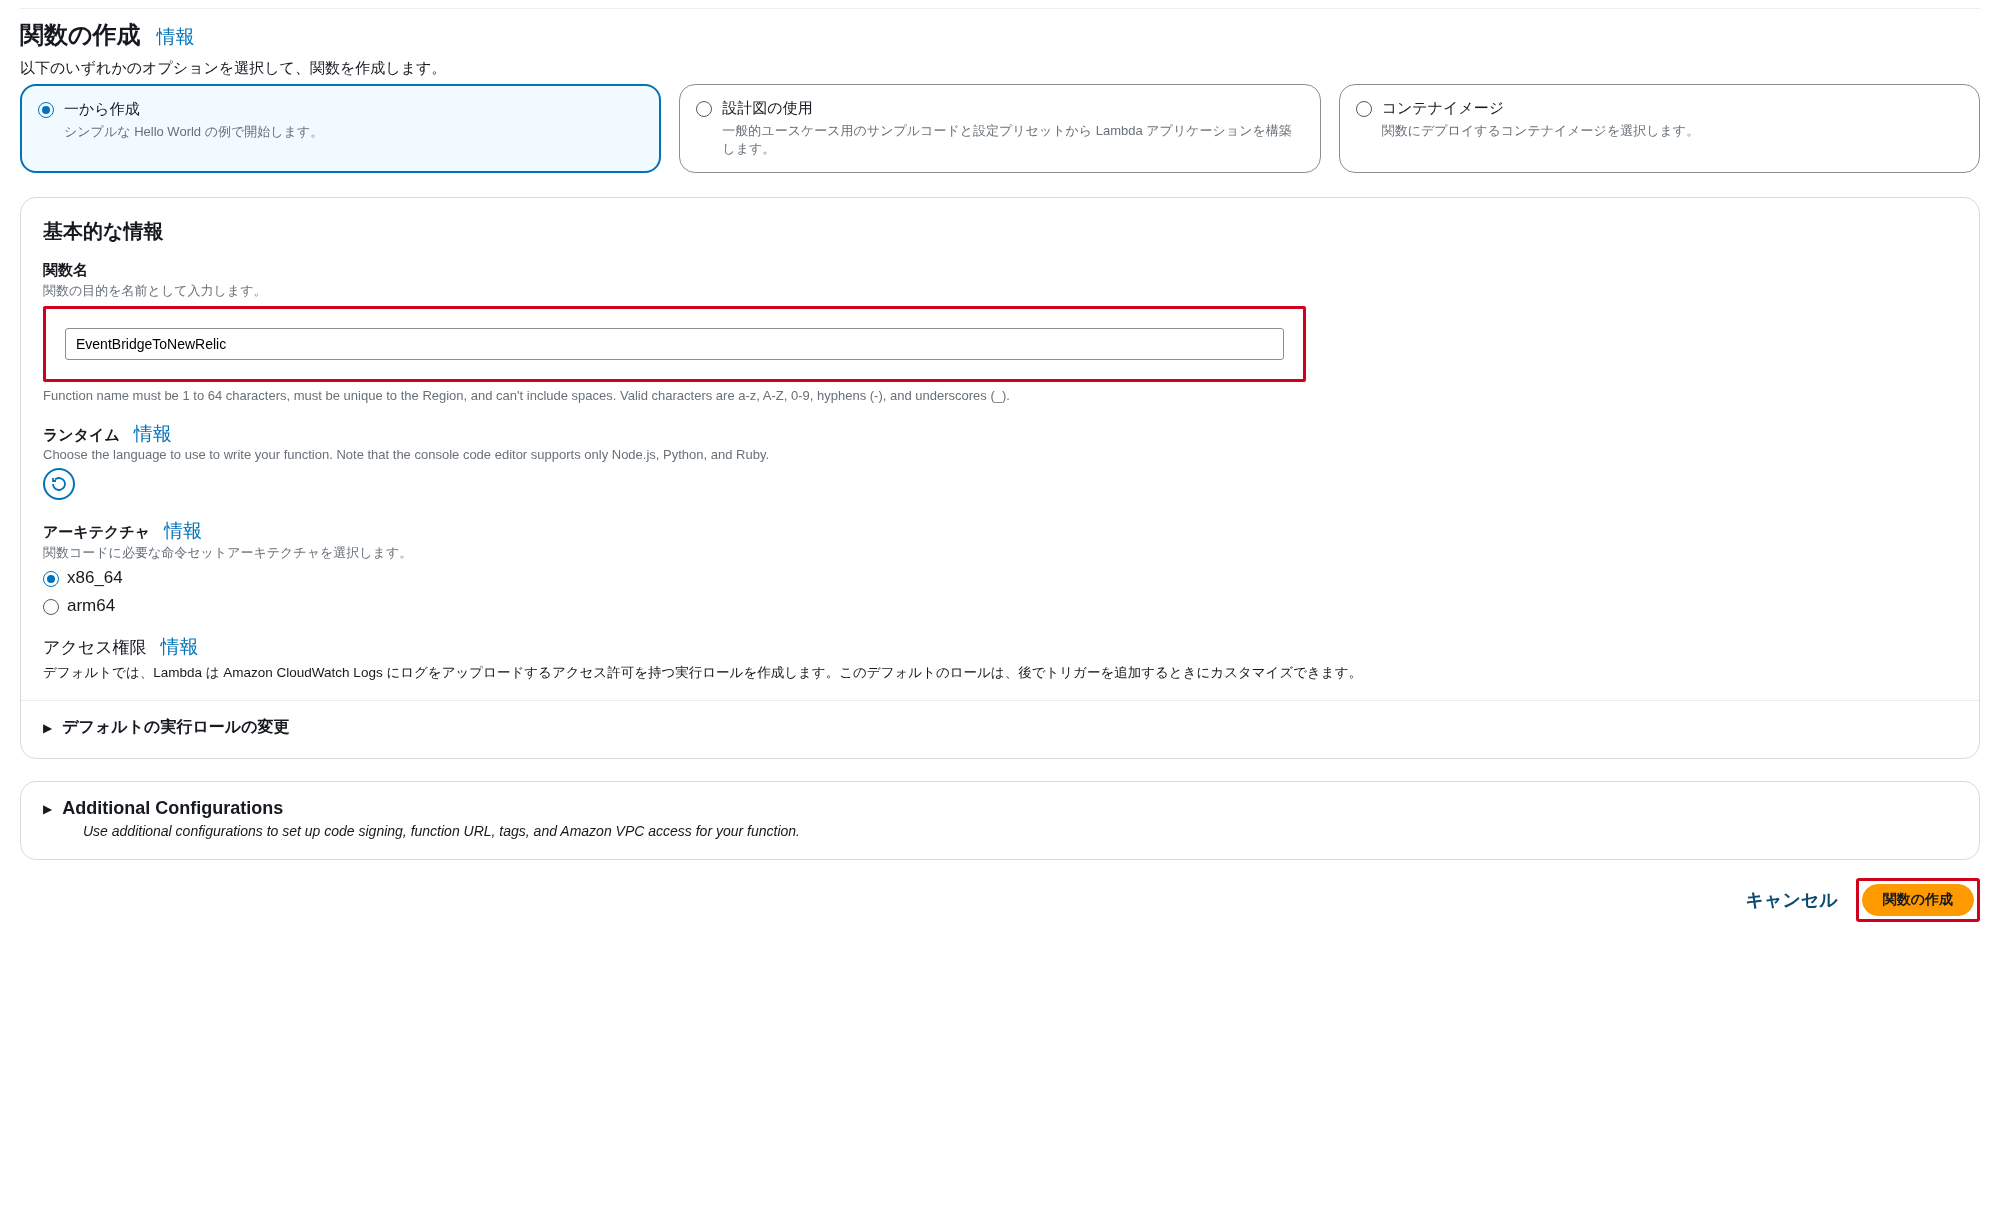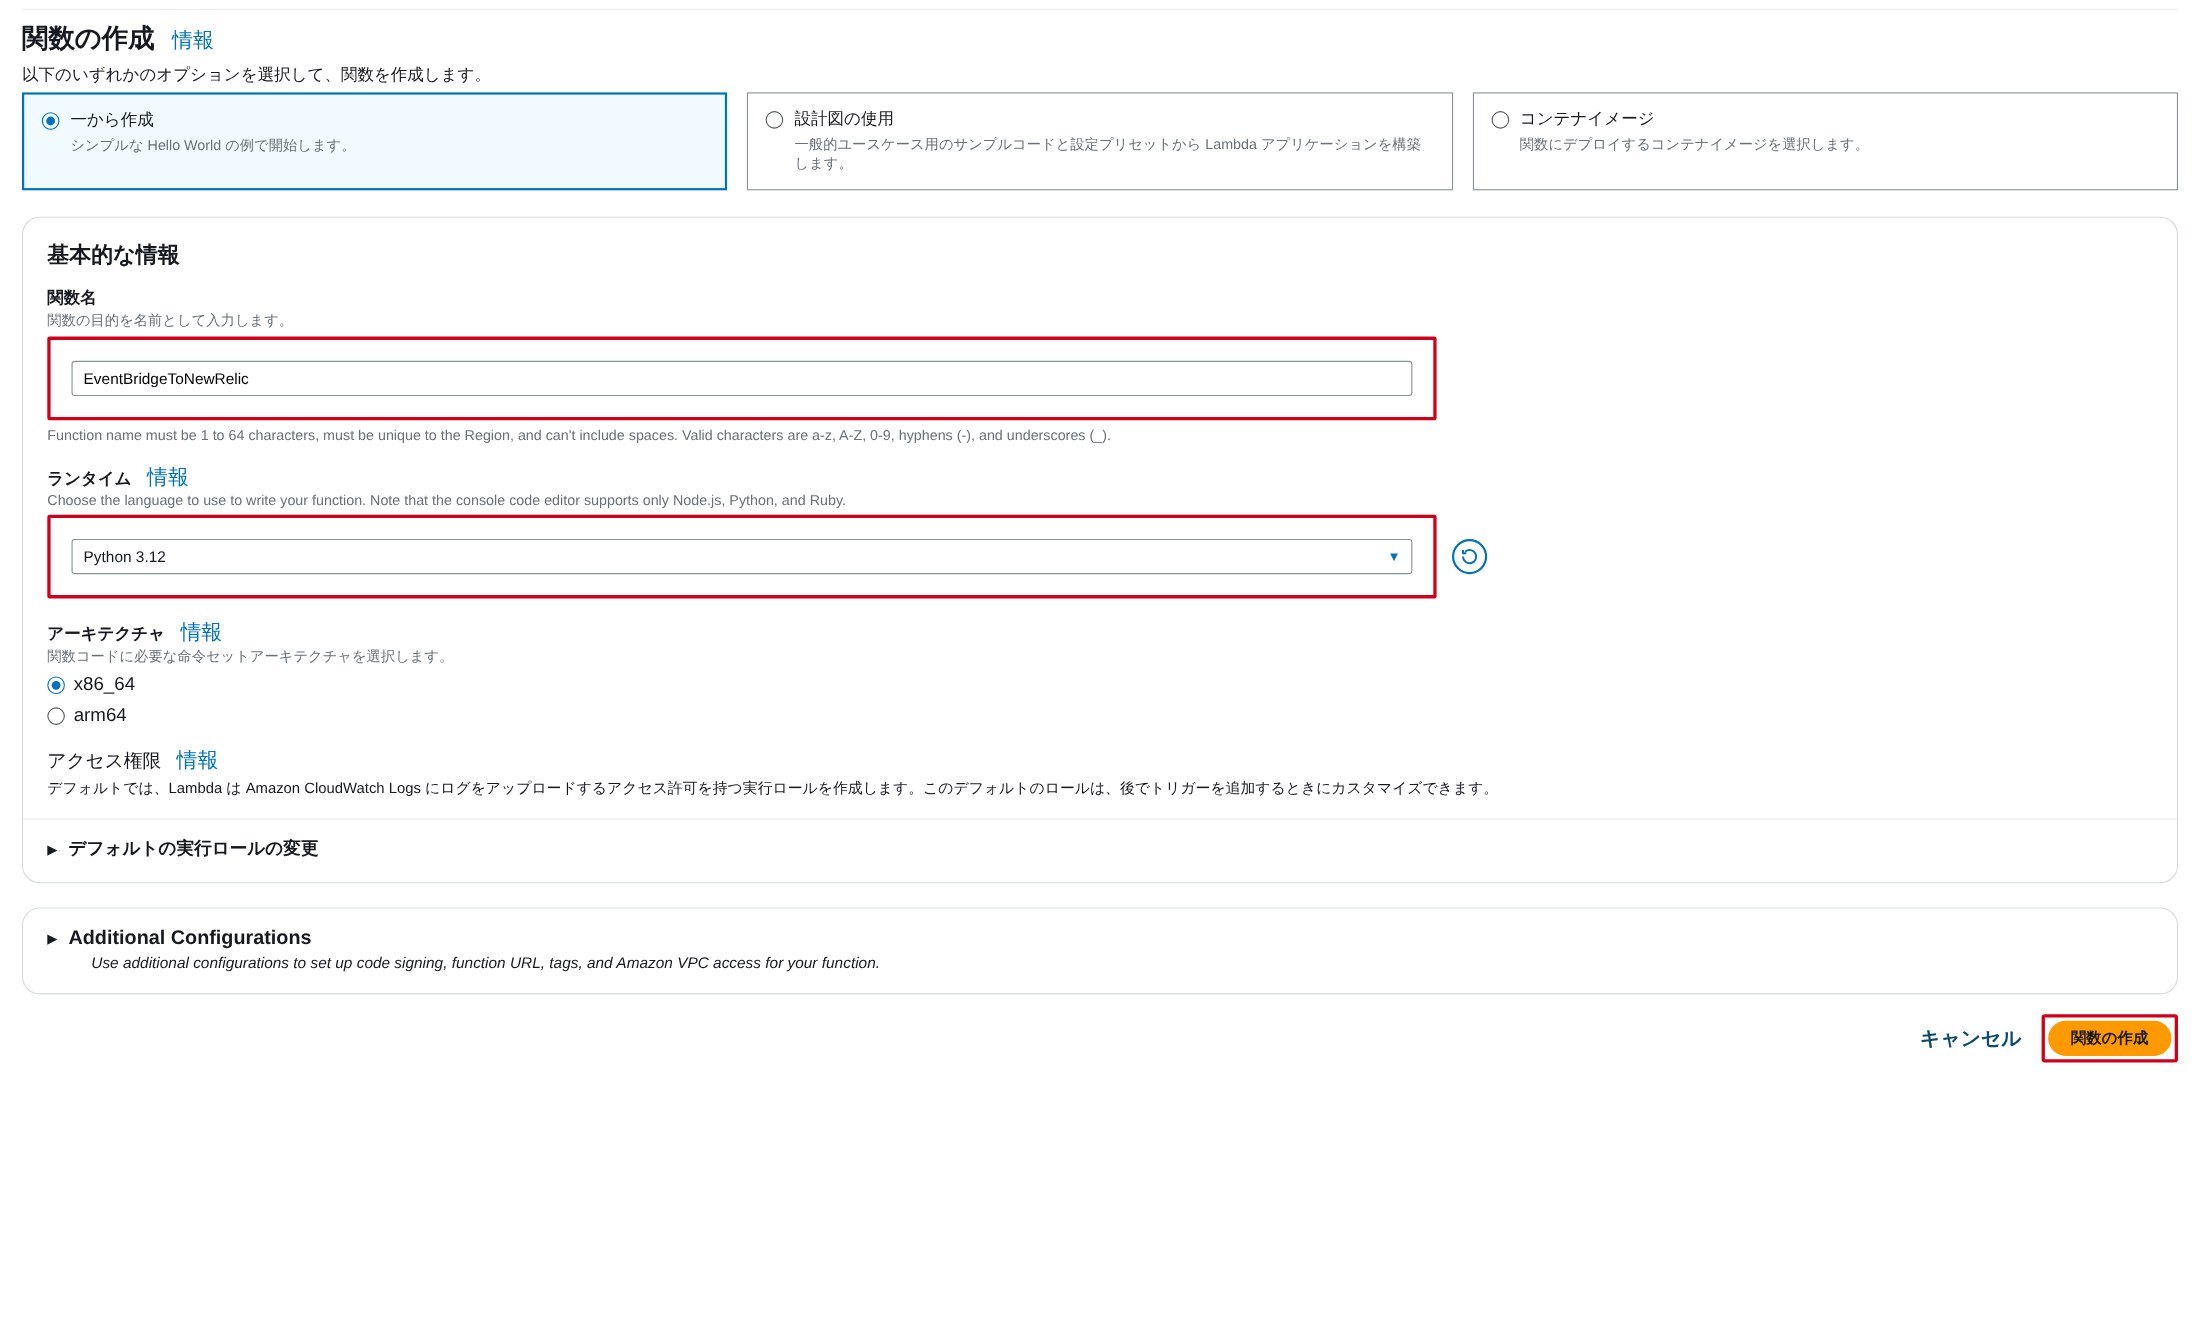--- a/index.html
+++ b/index.html
@@ -32,21 +32,21 @@
     }
 
     .option-cards {
       display: grid;
       grid-template-columns: 1fr 1fr 1fr;
       gap: 18px;
       margin-bottom: 24px;
     }
     .option-card {
       border: 1px solid #879196;
-      border-radius: 0;
+      border-radius: 16px;
       padding: 14px 16px;
       cursor: pointer;
       display: flex;
       align-items: flex-start;
       gap: 10px;
       min-height: 78px;
     }
     .option-card.selected {
       border: 2px solid #0073bb;
       background: #f1faff;
@@ -285,26 +285,20 @@
     <div class="field-hint" style="margin-top:6px">Function name must be 1 to 64 characters, must be unique to the Region, and can't include spaces. Valid characters are a-z, A-Z, 0-9, hyphens (-), and underscores (_).</div>
   </div>
 
   <div class="field-block">
     <div>
       <span class="field-label" style="display:inline-block;margin-right:10px">ランタイム</span>
       <a class="info-link">情報</a>
     </div>
     <div class="field-hint">Choose the language to use to write your function. Note that the console code editor supports only Node.js, Python, and Ruby.</div>
     <div class="select-row">
-      <div class="highlight-wrapper">
-        <div class="select-wrapper">
-          <span>Python 3.12</span>
-          <span class="select-caret">▼</span>
-        </div>
-      </div>
       <div class="refresh-btn">
         <svg viewBox="0 0 16 16">
             <path fill="none" stroke="#0073bb" stroke-width="1.8" d="M2 8a6 6 0 1 0 2-4.47M2 2v3h3"></path>
           </svg>
       </div>
     </div>
   </div>
 
   <div class="field-block">
     <div>

